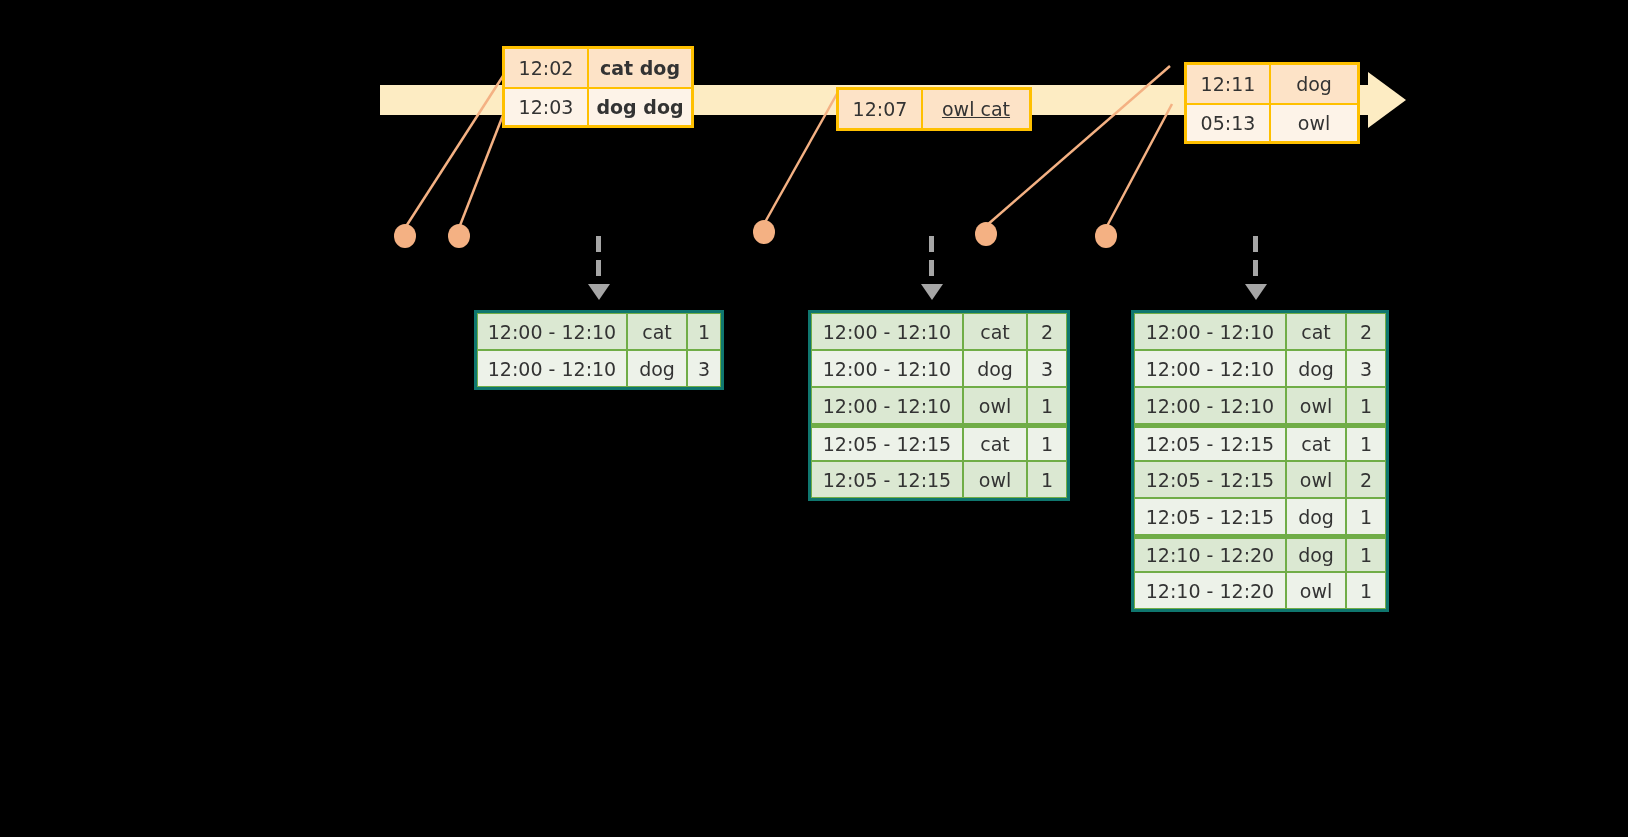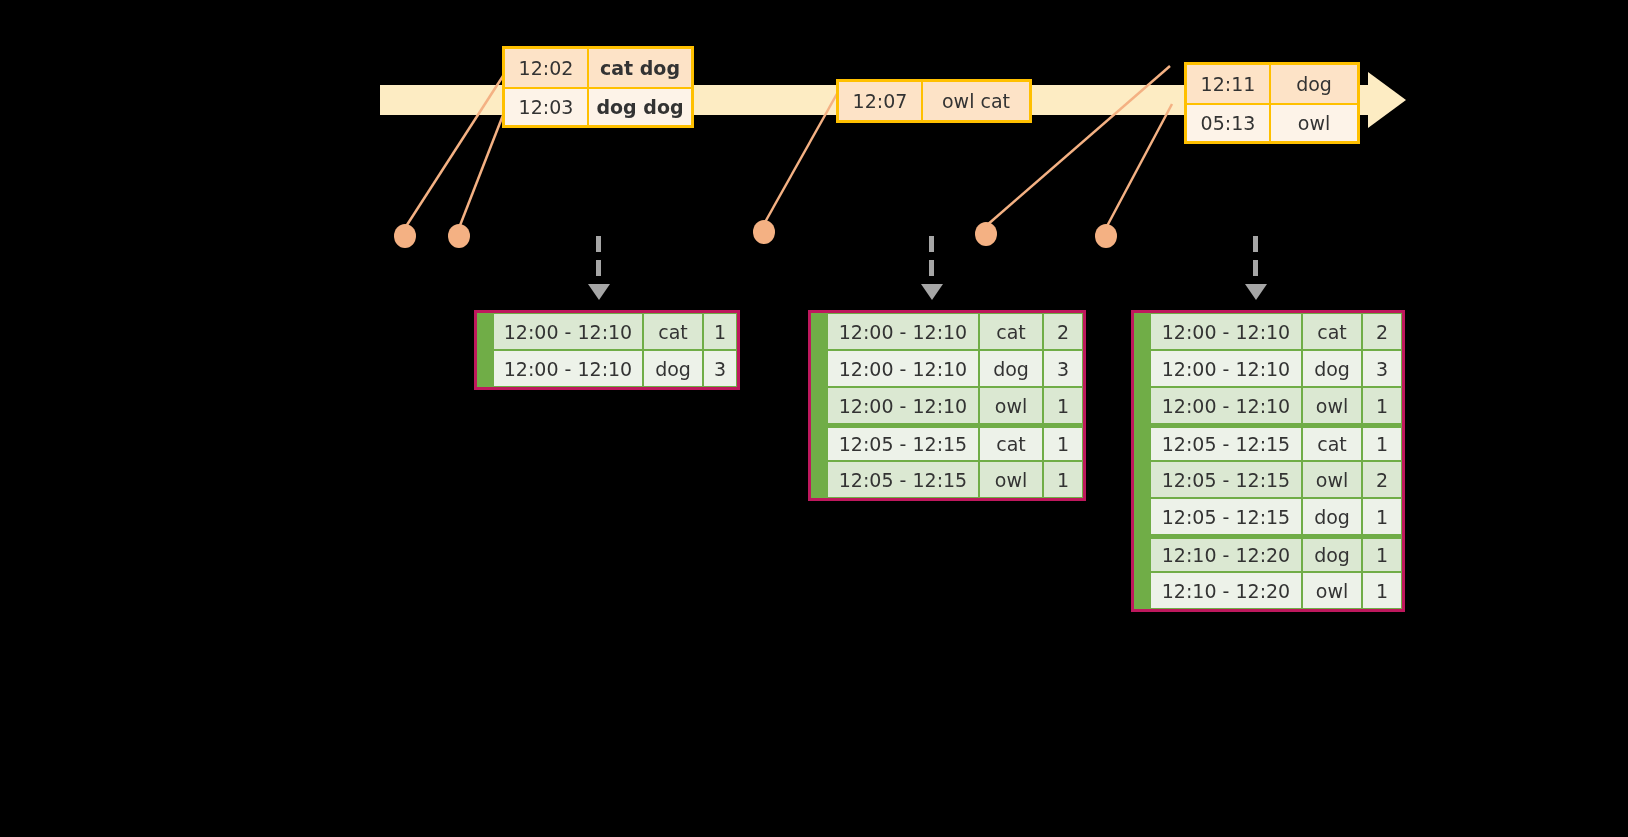--- a/index.html
+++ b/index.html
@@ -20,42 +20,42 @@
   .evt-row + .evt-row{border-top:2px solid #ffc000;}
   .evt-row.shade .evt-cell{background:#fde3c7;}
   .evt-row.plain .evt-cell{background:#fdf3e8;}
   .evt-cell{display:flex;align-items:center;justify-content:center;
             font-size:19px;color:#333;box-sizing:border-box;}
   .evt-cell.time{width:84px;border-right:2px solid #ffc000;}
   .evt-cell.payload{flex:1;}
 
   #evt-a{left:502px;top:46px;width:192px;}
   #evt-a .evt-cell.payload{width:112px;font-weight:bold;}
-  #evt-b{left:836px;top:79px;width:196px;}
-  #evt-b .evt-cell.payload{width:112px;}
+  #evt-b{left:836px;top:87px;width:196px;}
+  #evt-b .evt-cell.payload{width:112px;text-decoration:underline;}
   #evt-c{left:1184px;top:62px;width:176px;}
   #evt-c .evt-cell.payload{width:92px;}
 
   
   .dot{position:absolute;width:22px;height:24px;border-radius:50%;
        background:#f4b183;}
   .connectors{position:absolute;left:0;top:0;width:1628px;height:837px;
               pointer-events:none;}
 
   
   .down{position:absolute;width:22px;}
   .down .shaft{position:absolute;left:8px;top:0;width:5px;height:52px;
                background:repeating-linear-gradient(#a6a6a6 0 16px,transparent 16px 24px);}
   .down .head{position:absolute;left:0;top:48px;width:0;height:0;
               border-left:11px solid transparent;border-right:11px solid transparent;
               border-top:16px solid #a6a6a6;}
 
   
-  .rtable{position:absolute;border:3px solid #be185d;box-sizing:border-box;
-          background:#70ad47;padding-left:16px;}
+  .rtable{position:absolute;border:3px solid #0f766e;box-sizing:border-box;
+          background:#70ad47;}
   .rrow{display:flex;height:37px;box-sizing:border-box;}
   .rcell{display:flex;align-items:center;justify-content:center;
          font-size:19px;color:#333;box-sizing:border-box;
          margin:1px;}
   .rrow.shade .rcell{background:#dbe8d2;}
   .rrow.plain .rcell{background:#edf2e9;}
   .rrow.grp{border-top:3px solid #70ad47;}
   .rcell.win{width:148px;}
   .rcell.key{width:58px;text-align:right;}
   .rcell.cnt{width:32px;}

